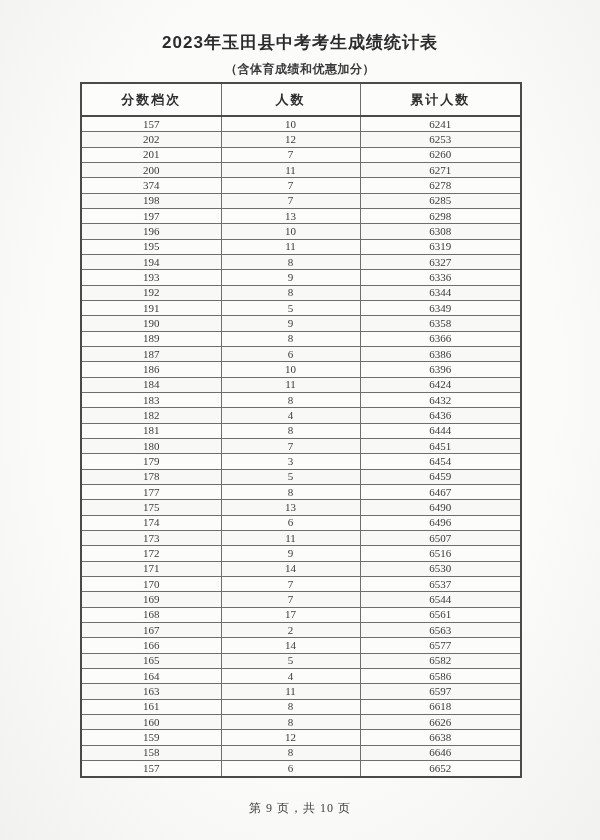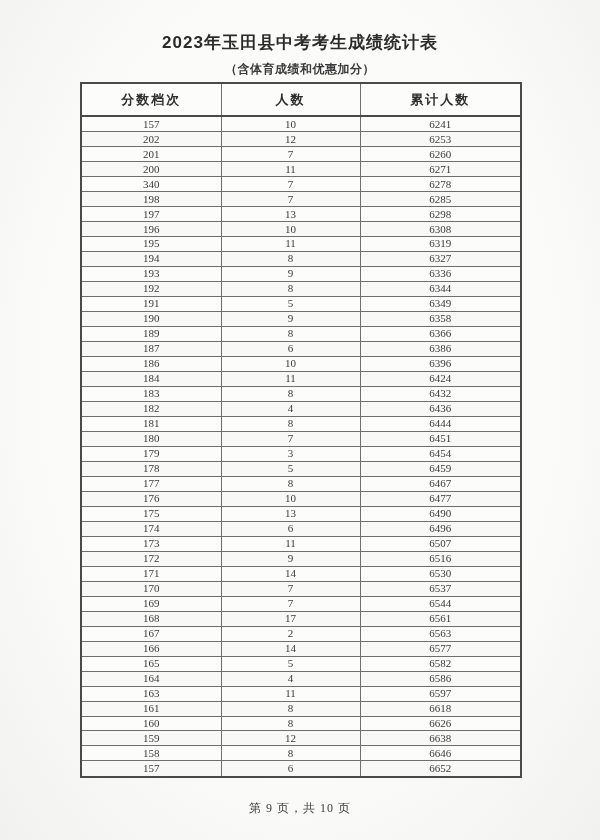--- a/index.html
+++ b/index.html
@@ -124,21 +124,21 @@
     <td>6260</td>
   </tr>
 
   <tr>
     <td>200</td>
     <td>11</td>
     <td>6271</td>
   </tr>
 
   <tr>
-    <td>340</td>
+    <td>374</td>
     <td>7</td>
     <td>6278</td>
   </tr>
 
   <tr>
     <td>198</td>
     <td>7</td>
     <td>6285</td>
   </tr>
 
@@ -251,25 +251,20 @@
     <td>5</td>
     <td>6459</td>
   </tr>
 
   <tr>
     <td>177</td>
     <td>8</td>
     <td>6467</td>
   </tr>
 
-  <tr>
-    <td>176</td>
-    <td>10</td>
-    <td>6477</td>
-  </tr>
 
   <tr>
     <td>175</td>
     <td>13</td>
     <td>6490</td>
   </tr>
 
   <tr>
     <td>174</td>
     <td>6</td>

